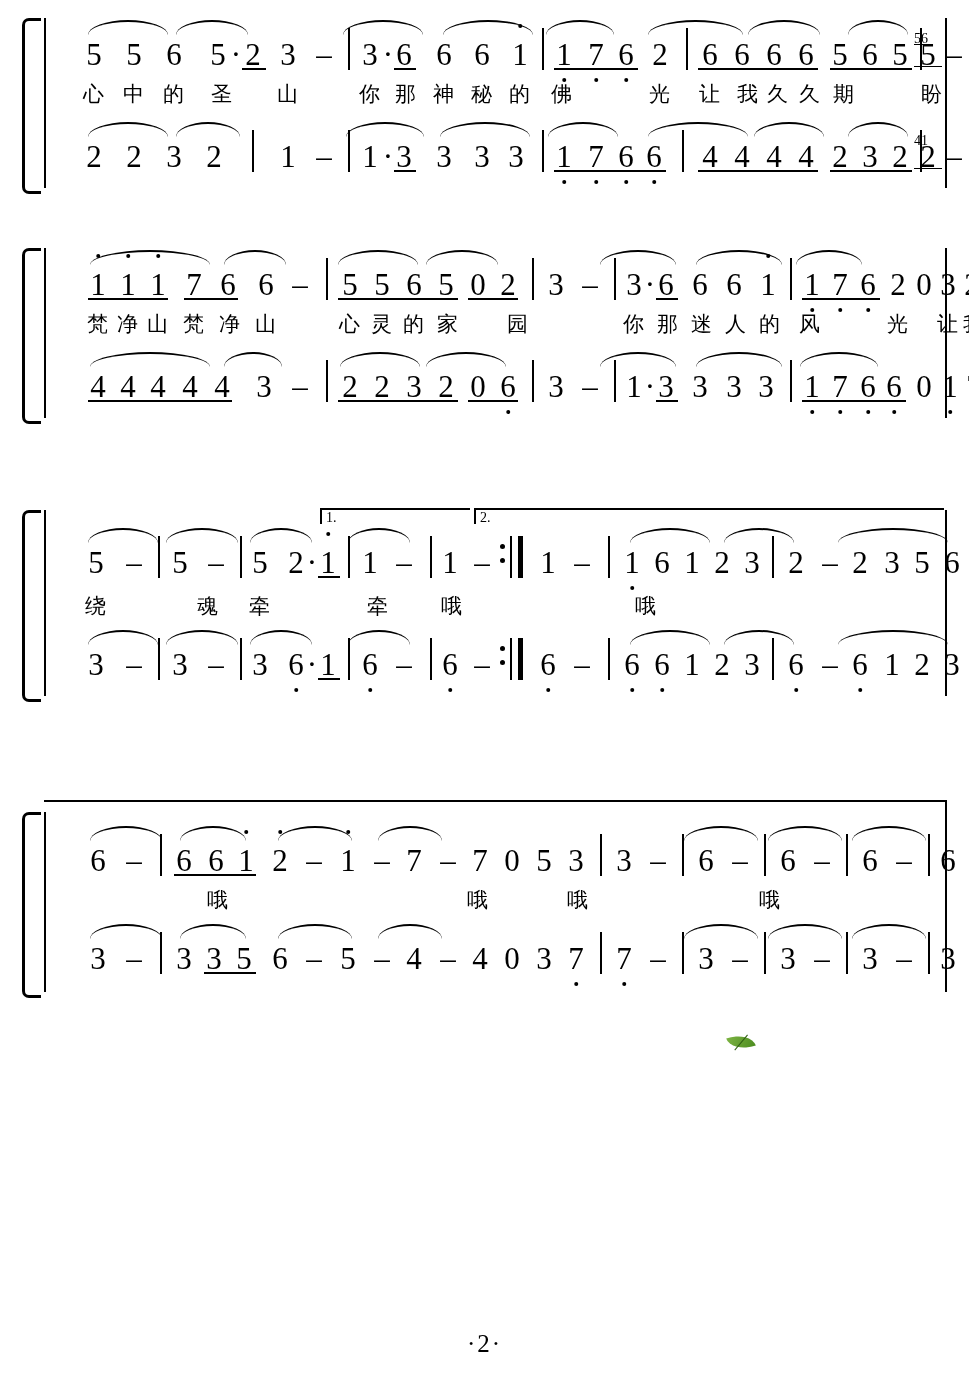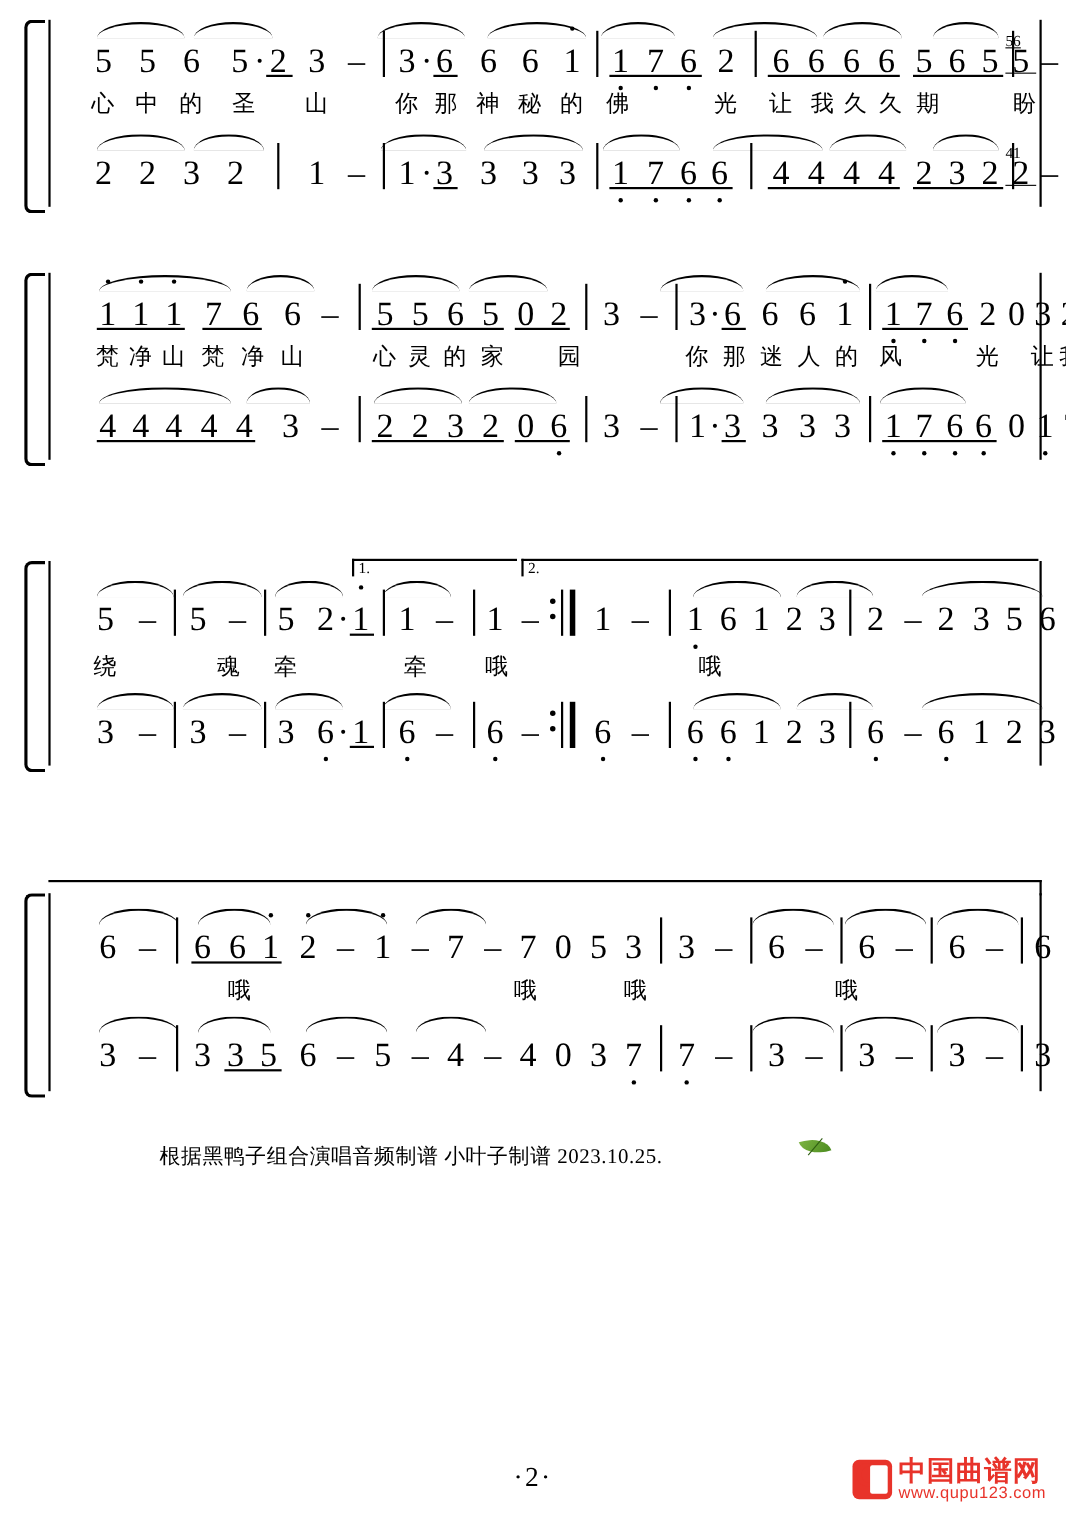--- a/index.html
+++ b/index.html
@@ -752,28 +752,18 @@
         <div class="bar" style="left:798px;"></div>
         <div class="n" style="left:822px;top:6px;">3</div>
         <div class="n" style="left:856px;top:6px;">–</div>
         <div class="bar" style="left:880px;"></div>
         <div class="n" style="left:900px;top:6px;">3</div>
 
       </div>
     </div>
   </div>
 
-  <div class="credit" style="left:145px; top:1038px;">根据黑鸭子组合演唱音频制谱 小叶子制谱 2023.10.25.</div>
   <div class="leaf" style="left:728px; top:1034px;"></div>
 
   <div class="page-number" style="top:1330px;">·2·</div>
 
-  <div class="watermark">
-    <div class="wm-logo">
-        <span></span>
-      </div>
-    <div class="wm-text">
-      <div class="wm-cn">中国曲谱网</div>
-      <div class="wm-url">www.qupu123.com</div>
-    </div>
-  </div>
 
 </div>
 
 </body></html>

